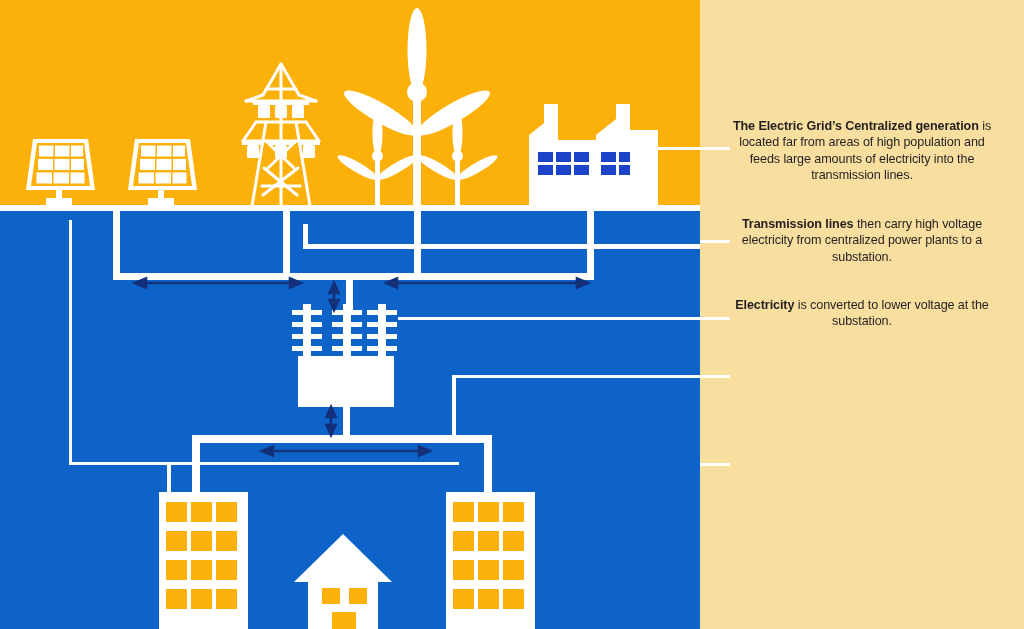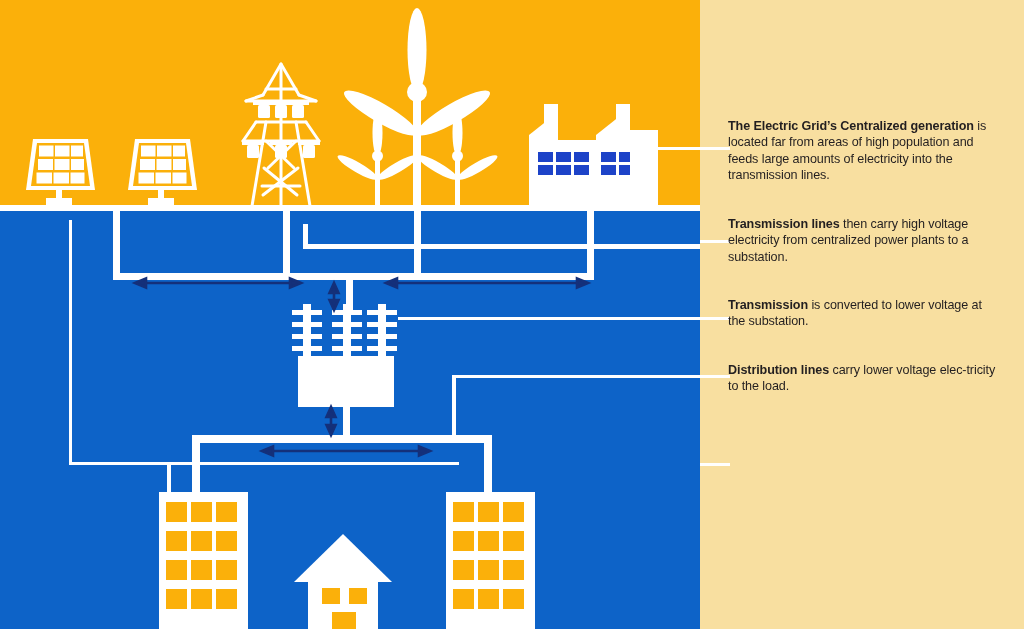--- a/index.html
+++ b/index.html
@@ -23,20 +23,21 @@
     left:728px;top:0;
     width:272px;height:629px;
   }
   .callout{
     position:absolute;
     width:268px;
     color:#231f20;
     font-size:12.6px;
     line-height:16.4px;
     letter-spacing:-0.1px;
+    text-align:center;
   }
   .callout b{font-weight:bold;}
   #callout-0{top:118px;}
   #callout-1{top:216px;}
   #callout-2{top:297px;}
   #callout-3{top:362px;}
   #callout-4{top:427px;}
 </style>
 </head>
 <body>
@@ -316,22 +317,19 @@
 
     <div class="callout" id="callout-0">
       <b>The Electric Grid’s Centralized generation</b><span> is located far from areas of high population and feeds large amounts of electricity into the transmission lines.</span>
     </div>
 
     <div class="callout" id="callout-1">
       <b>Transmission lines</b><span> then carry high voltage electricity from centralized power plants to a substation.</span>
     </div>
 
     <div class="callout" id="callout-2">
-      <b>Transmission</b><span> is converted to lower voltage at the substation.</span>
+      <b>Electricity</b><span> is converted to lower voltage at the substation.</span>
     </div>
 
-    <div class="callout" id="callout-3">
-      <b>Distribution lines</b><span> carry lower voltage elec-tricity to the  load.</span>
-    </div>
 
 
   </div>
 </div>
 
 </body></html>

